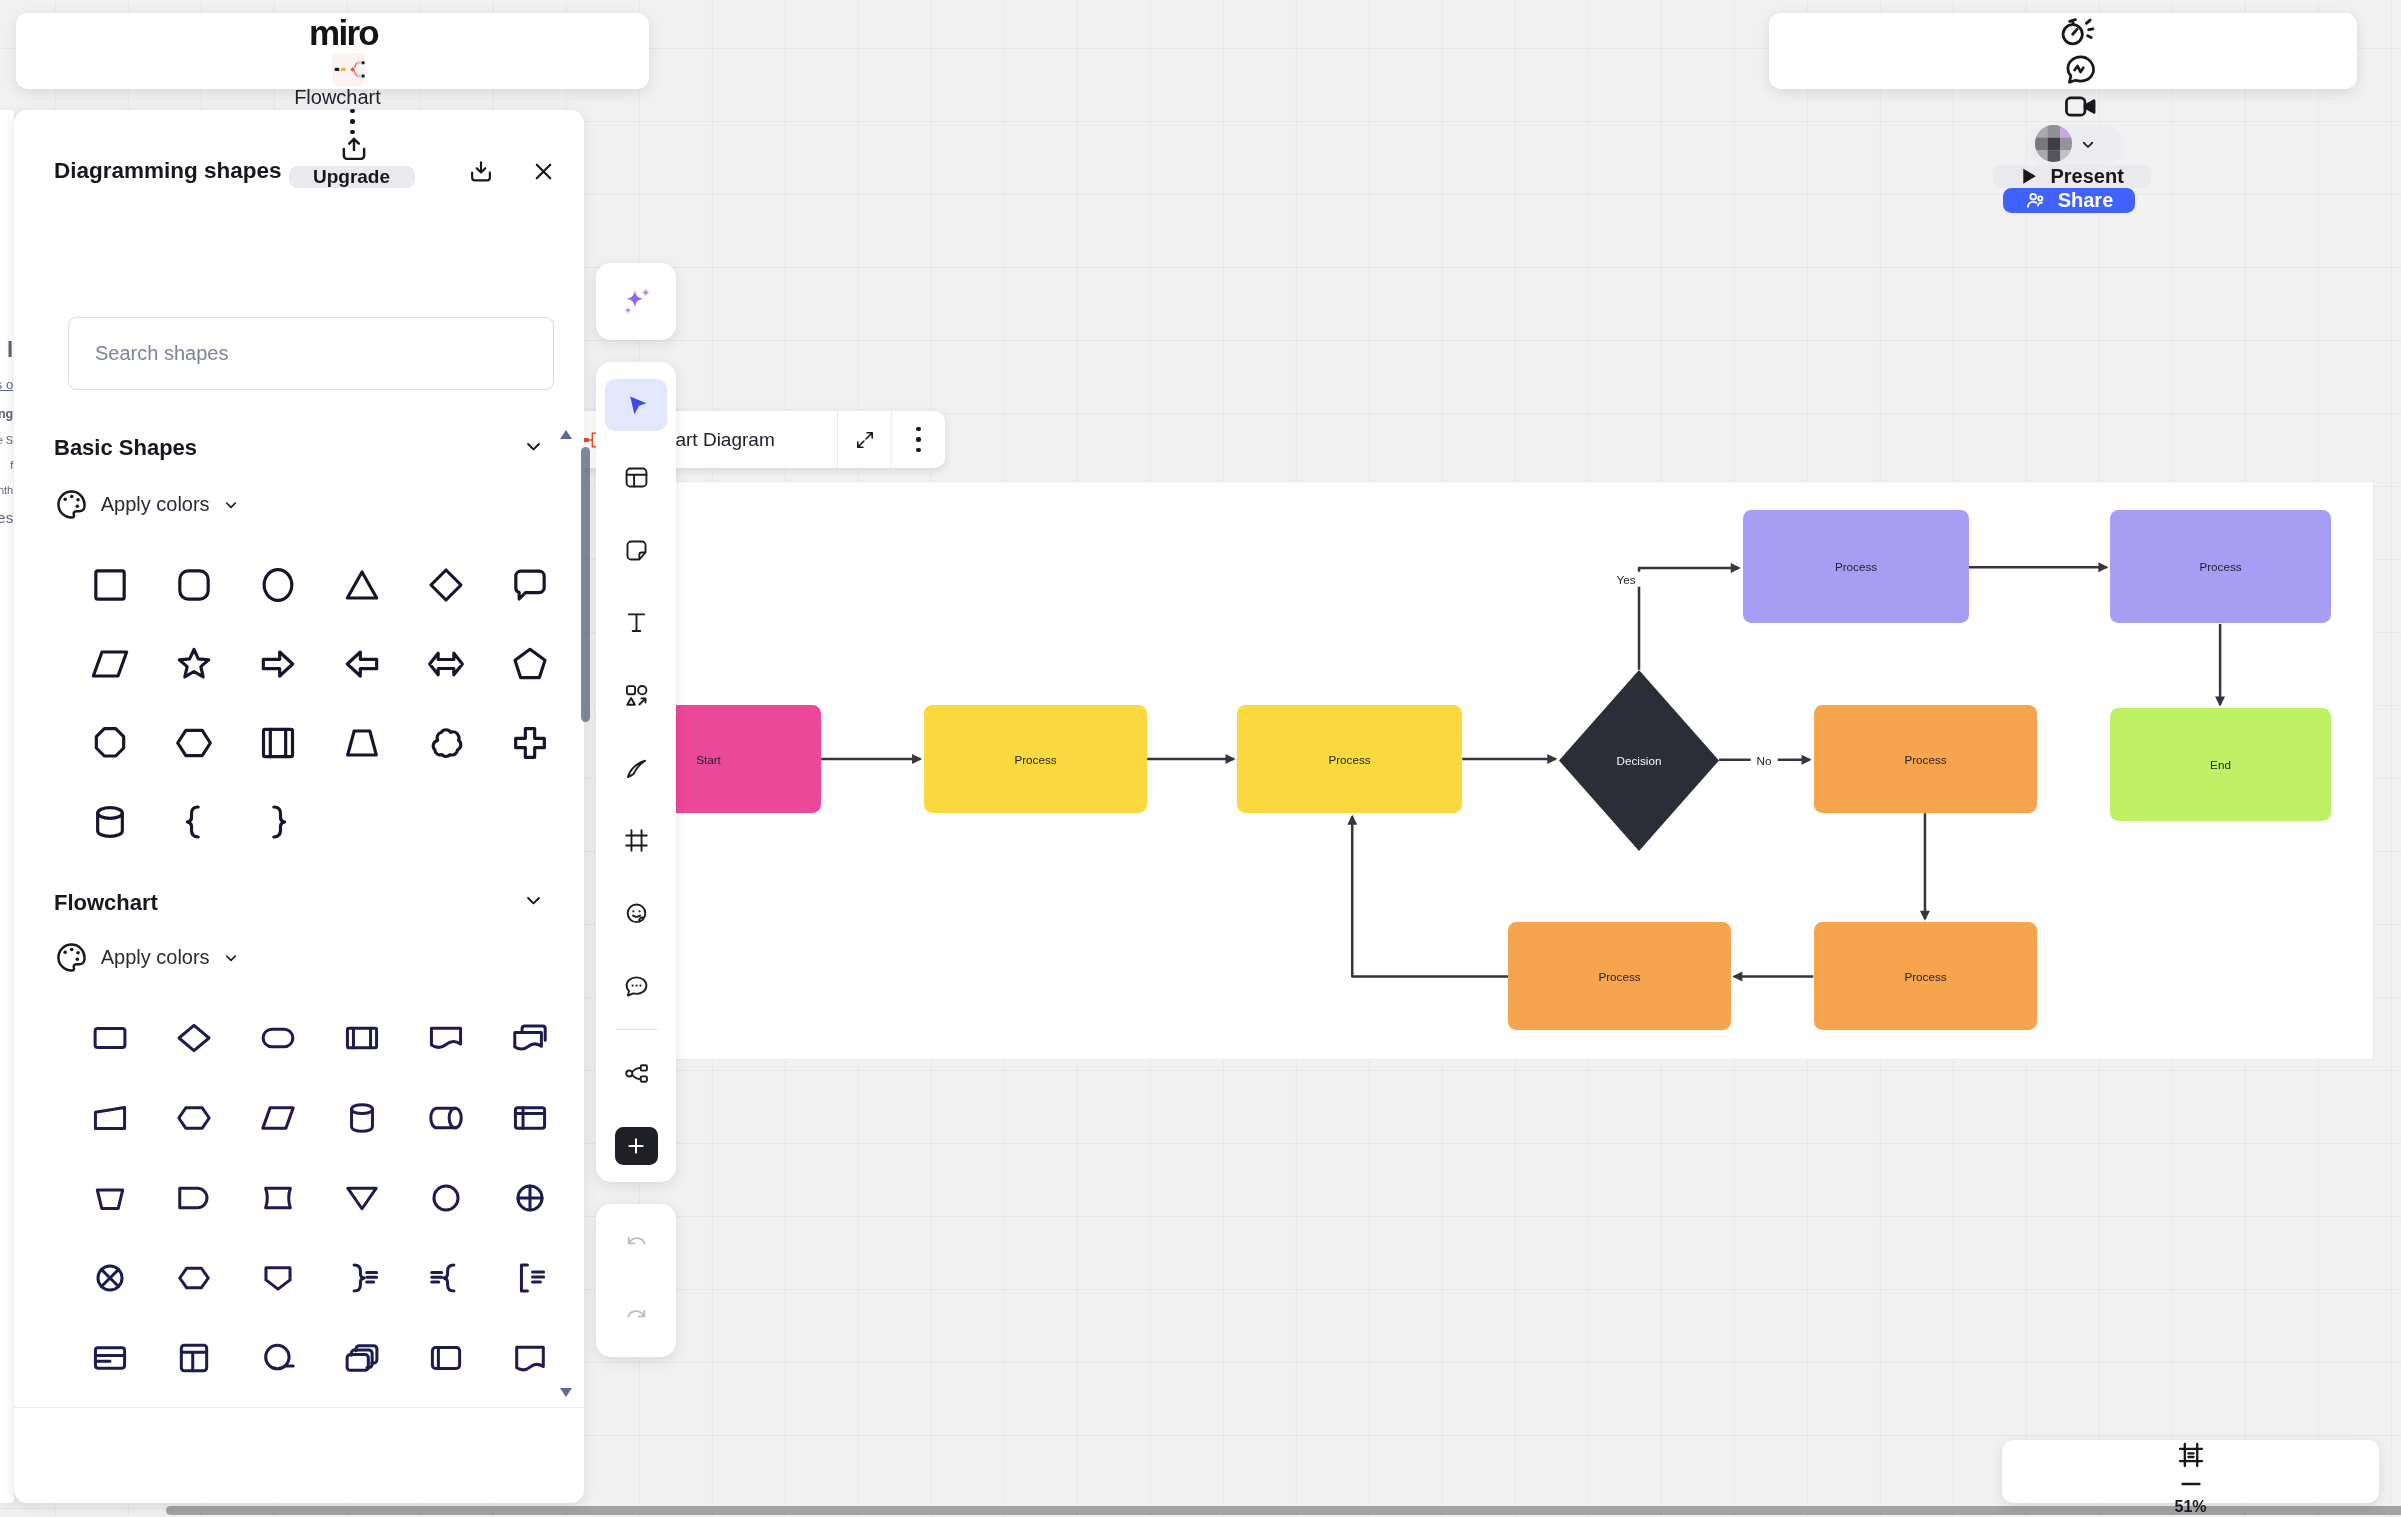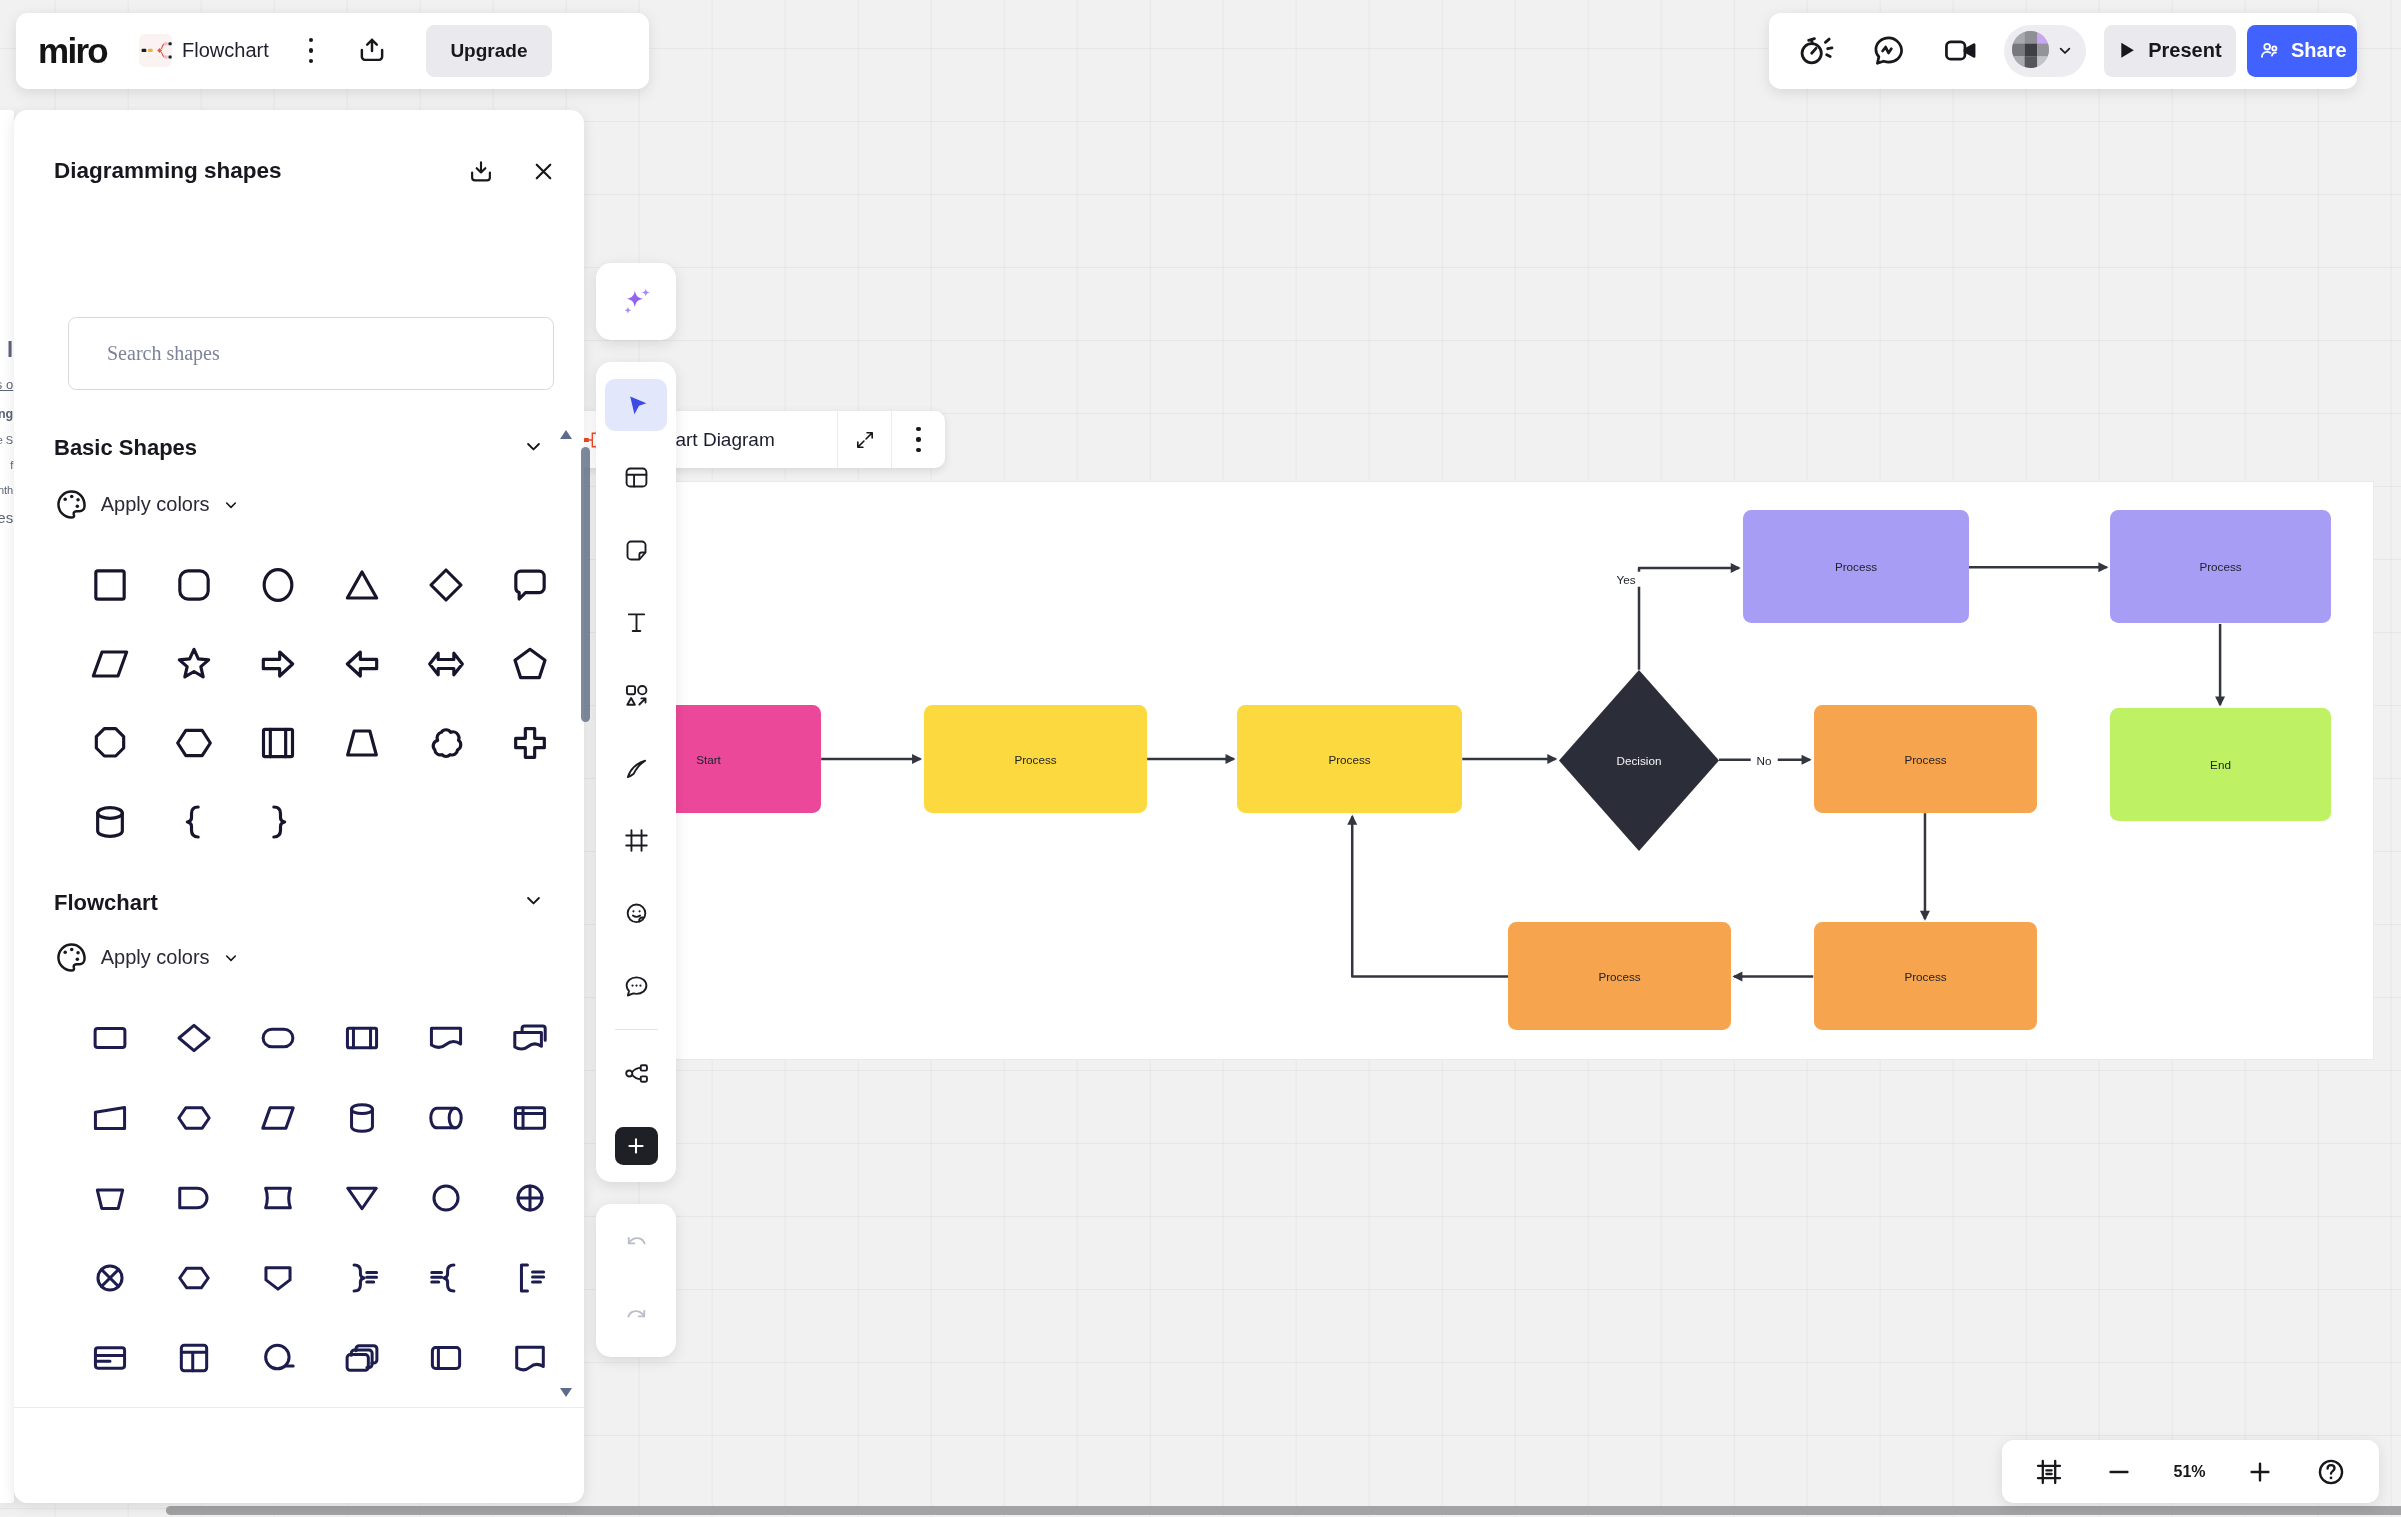--- a/index.html
+++ b/index.html
@@ -5,41 +5,41 @@
   html,body{margin:0;padding:0;background:#ddd;}
   #root{position:relative;width:2401px;height:1518px;overflow:hidden;
         font-family:"Liberation Sans",sans-serif;color:#1c1c2e;}
   .abs{position:absolute;}
   
   #board{left:0;top:0;right:0;bottom:0;background:#F1F1F2;
     background-image:linear-gradient(rgba(0,0,0,.045) 0.8px,transparent 0.8px),
                      linear-gradient(90deg,rgba(0,0,0,.045) 0.8px,transparent 0.8px);
     background-size:73px 73px;background-position:-18.3px -25px;}
   
-  .card{background:#fff;border-radius:11.7px;box-shadow:0 3.3px 13.3px rgba(0,0,0,.10);}
+  .card{background:#fff;border-radius:11.7px;box-shadow:0 3.3px 13.3px rgba(0,0,0,.10);flex-direction:column;}
   
   #hdr-left{left:16px;top:12.5px;width:633px;height:76px;display:flex;align-items:center;}
   #hdr-right{left:1769px;top:12.5px;width:588px;height:76px;display:flex;align-items:center;}
   .logo{font-size:35px;font-weight:800;letter-spacing:-1.7px;margin-left:22px;color:#141414;}
   .board-name{font-size:20px;color:#1f1f2e;margin-left:10px;}
   .hicon{display:flex;align-items:center;justify-content:center;}
   .gbtn{background:#E9E9EE;border-radius:8.3px;display:flex;align-items:center;justify-content:center;
         font-size:19px;font-weight:700;color:#17171c;}
   .bluebtn{background:#4262FF;border-radius:8.3px;display:flex;align-items:center;justify-content:center;
         font-size:20px;font-weight:700;color:#fff;gap:8.3px;}
   
   #sliver{left:0;top:110px;width:14px;height:1393px;background:#fff;border-radius:0 3.3px 3.3px 0;
           box-shadow:0 3.3px 11.7px rgba(0,0,0,.08);overflow:hidden;}
   #sliver span{position:absolute;right:0.8px;color:#5d6578;white-space:nowrap;}
   
   #panel{left:14px;top:110px;width:570px;height:1393px;border-radius:13.3px;}
   .ptitle{font-size:22.5px;font-weight:700;color:#17171f;}
   #search{left:54px;top:207px;width:486px;height:73px;border:1.3px solid #D7D9E0;border-radius:8.3px;
-          font-size:20px;color:#303848;padding:0 38px;box-sizing:border-box;outline:none;
-          font-family:Liberation Serif, serif;background:#fff;}
+          font-size:20px;color:#303848;padding:0 26px;box-sizing:border-box;outline:none;
+          font-family:Liberation Sans, sans-serif;background:#fff;}
   #search::placeholder{color:#7d8498;}
   .sec-h{font-size:22px;font-weight:700;color:#17171f;}
   .apply{font-size:20px;color:#2a2a36;}
   .grid{display:grid;grid-template-columns:repeat(6,53px);column-gap:31px;}
   .cell{width:53px;height:53px;display:flex;align-items:center;justify-content:center;cursor:pointer;}
   .cell svg{display:block;}
   .sb-thumb{left:567px;top:337px;width:9.2px;height:275px;background:#5F6B85;opacity:.8;border-radius:5px;}
   .tri-up{width:0;height:0;border-left:6.7px solid transparent;border-right:6.7px solid transparent;
           border-bottom:9.2px solid #5E6B8C;}
   .tri-dn{width:0;height:0;border-left:6.7px solid transparent;border-right:6.7px solid transparent;

